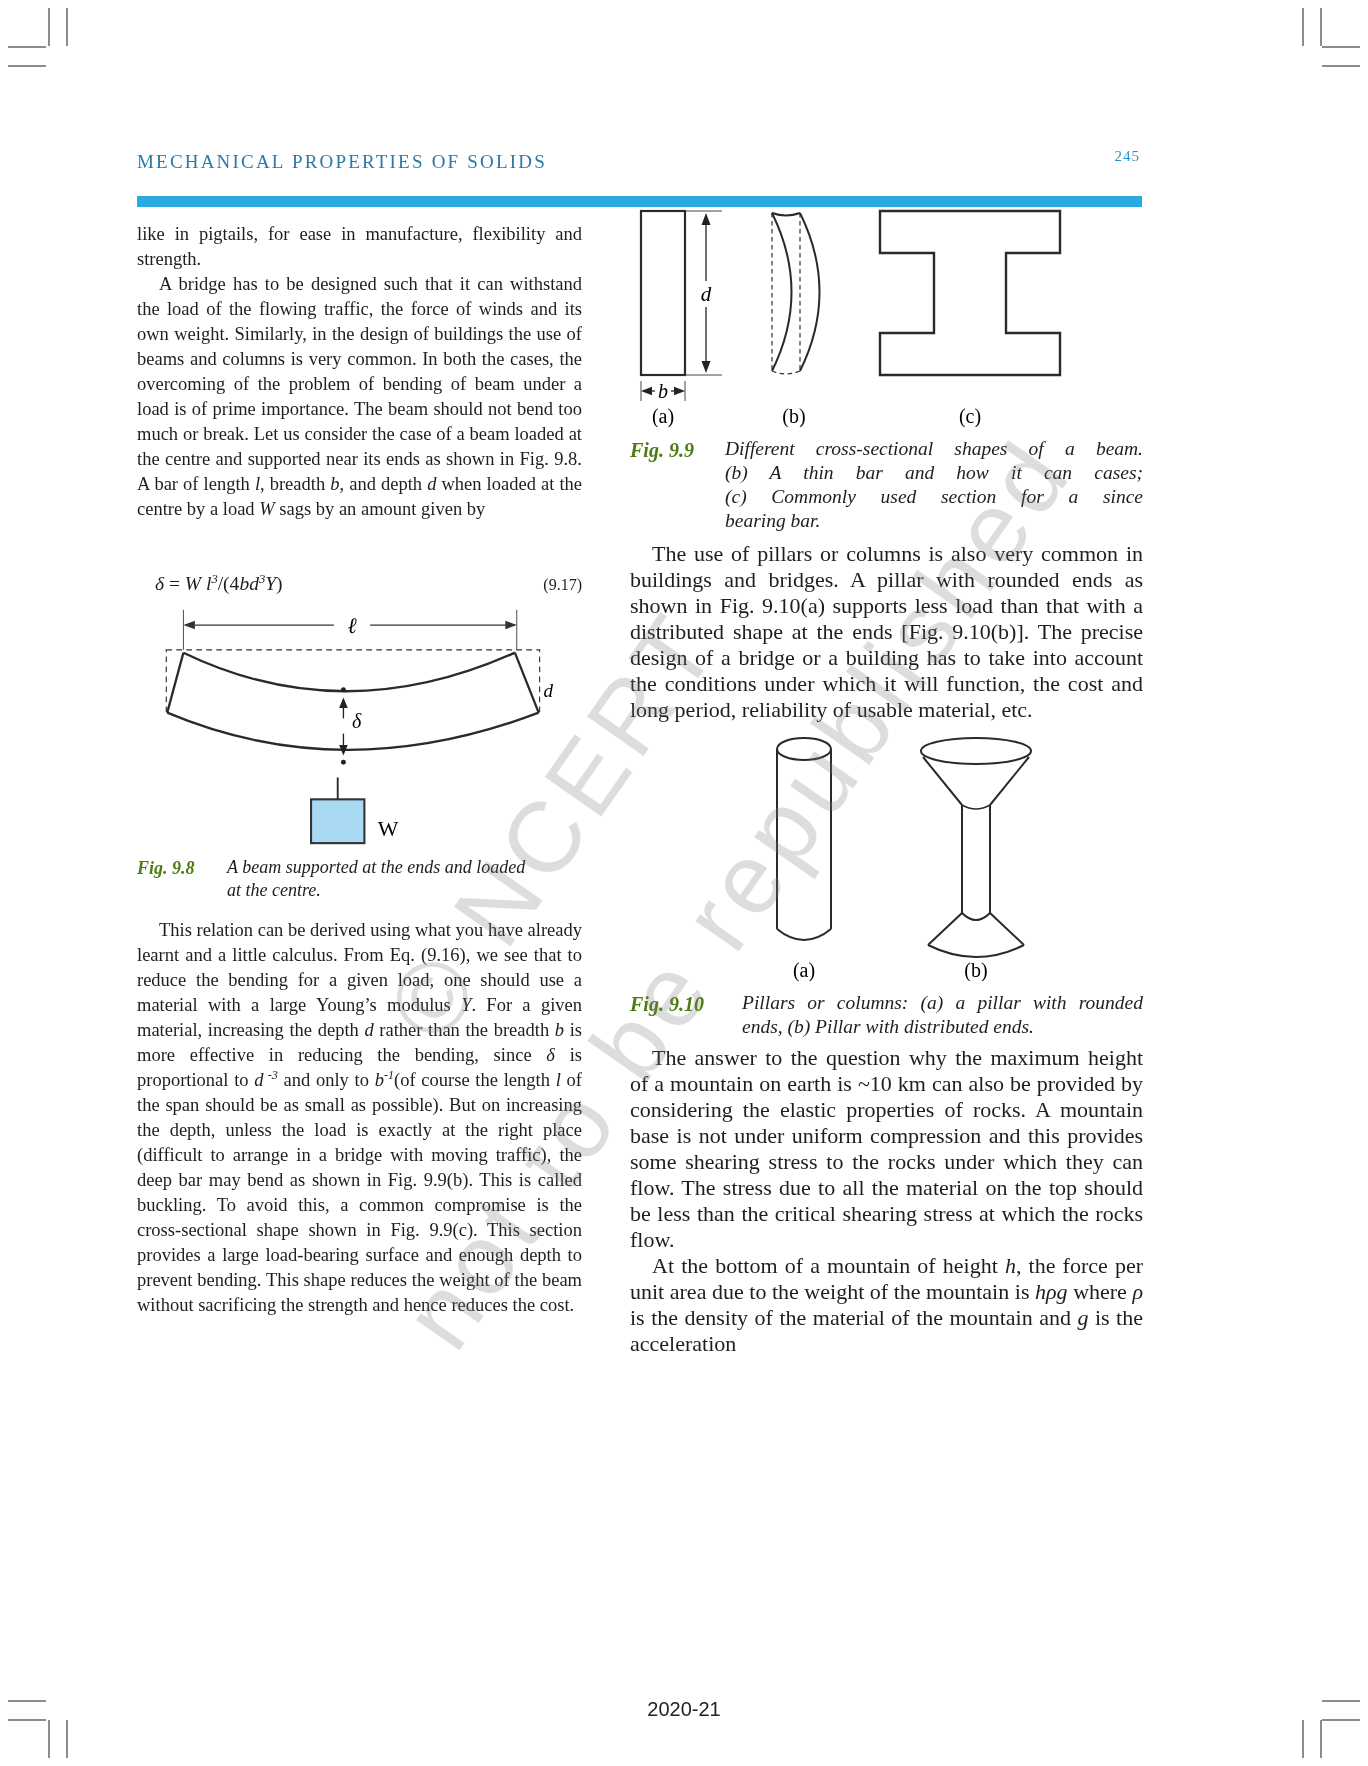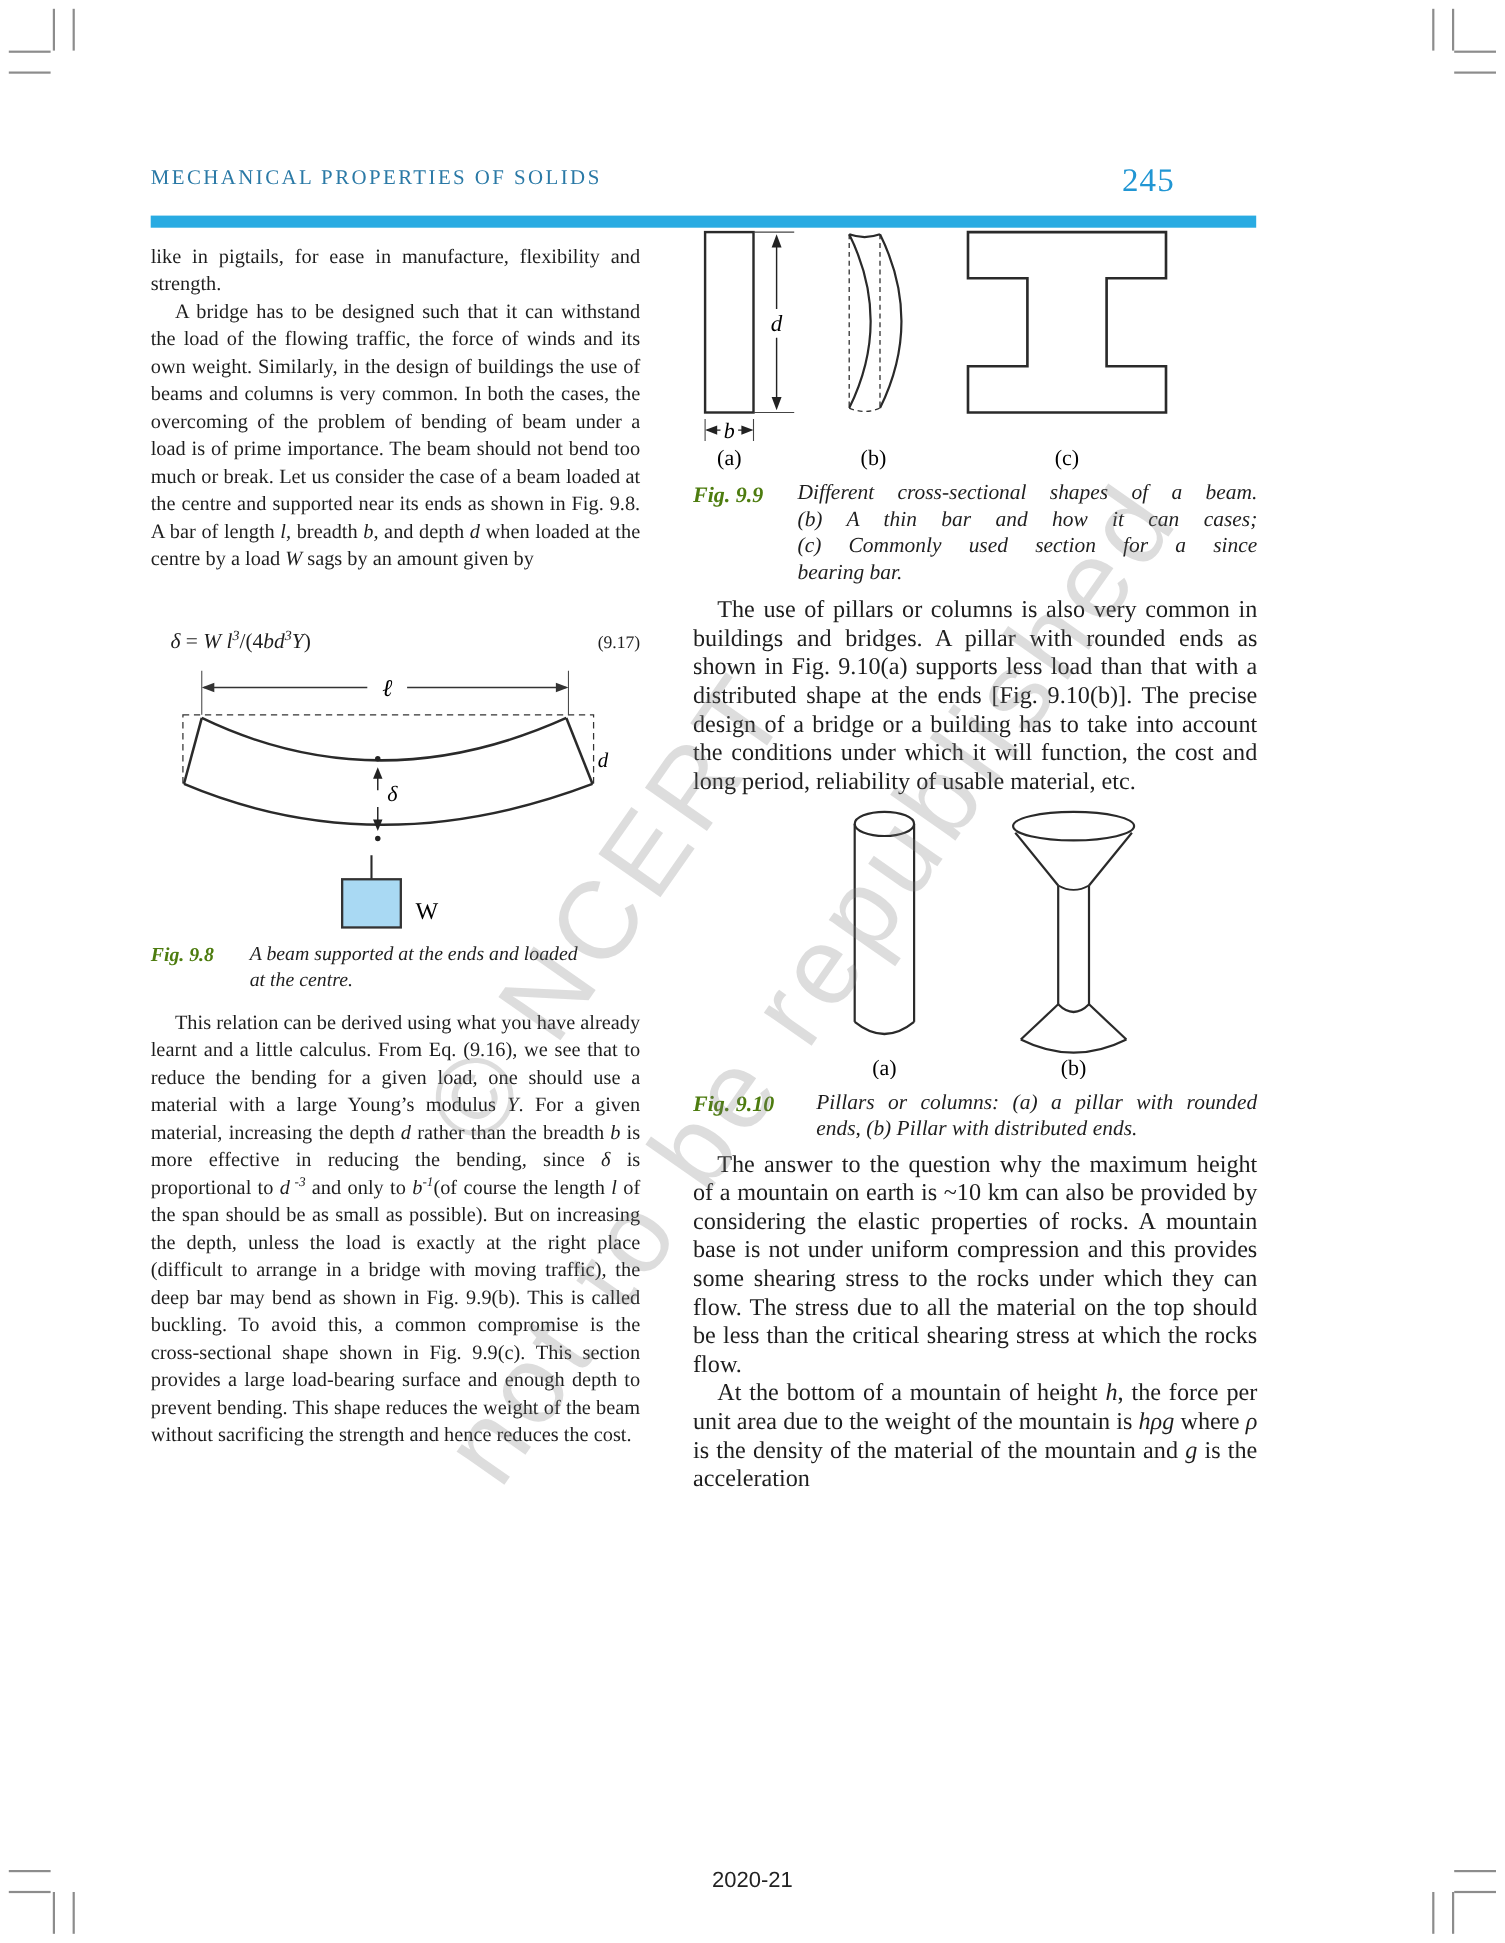--- a/index.html
+++ b/index.html
@@ -7,22 +7,22 @@
         font-family:"Liberation Serif",serif;color:#1e1e1e;}
 
   
   .mark{position:absolute;background:#8c8c8c;}
   .mark.v{width:2px;height:38px;}
   .mark.h{height:2px;width:38px;}
 
   
   .header-title{position:absolute;left:137px;top:151px;font-size:19px;letter-spacing:2.2px;
                 color:#2a79a6;font-family:"Liberation Serif",serif;}
-  .page-number{position:absolute;left:1020px;top:148px;width:120px;
-               font-size:30px;color:#2196d3;letter-spacing:1px;}
+  .page-number{position:absolute;left:1020px;top:148px;width:120px;text-align:right;
+               font-size:15px;color:#2196d3;letter-spacing:1px;}
   .accent-bar{position:absolute;left:137px;top:196px;width:1005px;height:11px;}
 
   
   .col{position:absolute;text-align:justify;}
   .col-left{left:137px;top:222px;width:445px;font-size:18.5px;line-height:25px;}
   .col-right{left:630px;top:205px;width:513px;font-size:22px;line-height:26px;}
   .col p{margin:0;}
   .indent{text-indent:22px;}
   .para3-left{margin-top:16px !important;}
 

